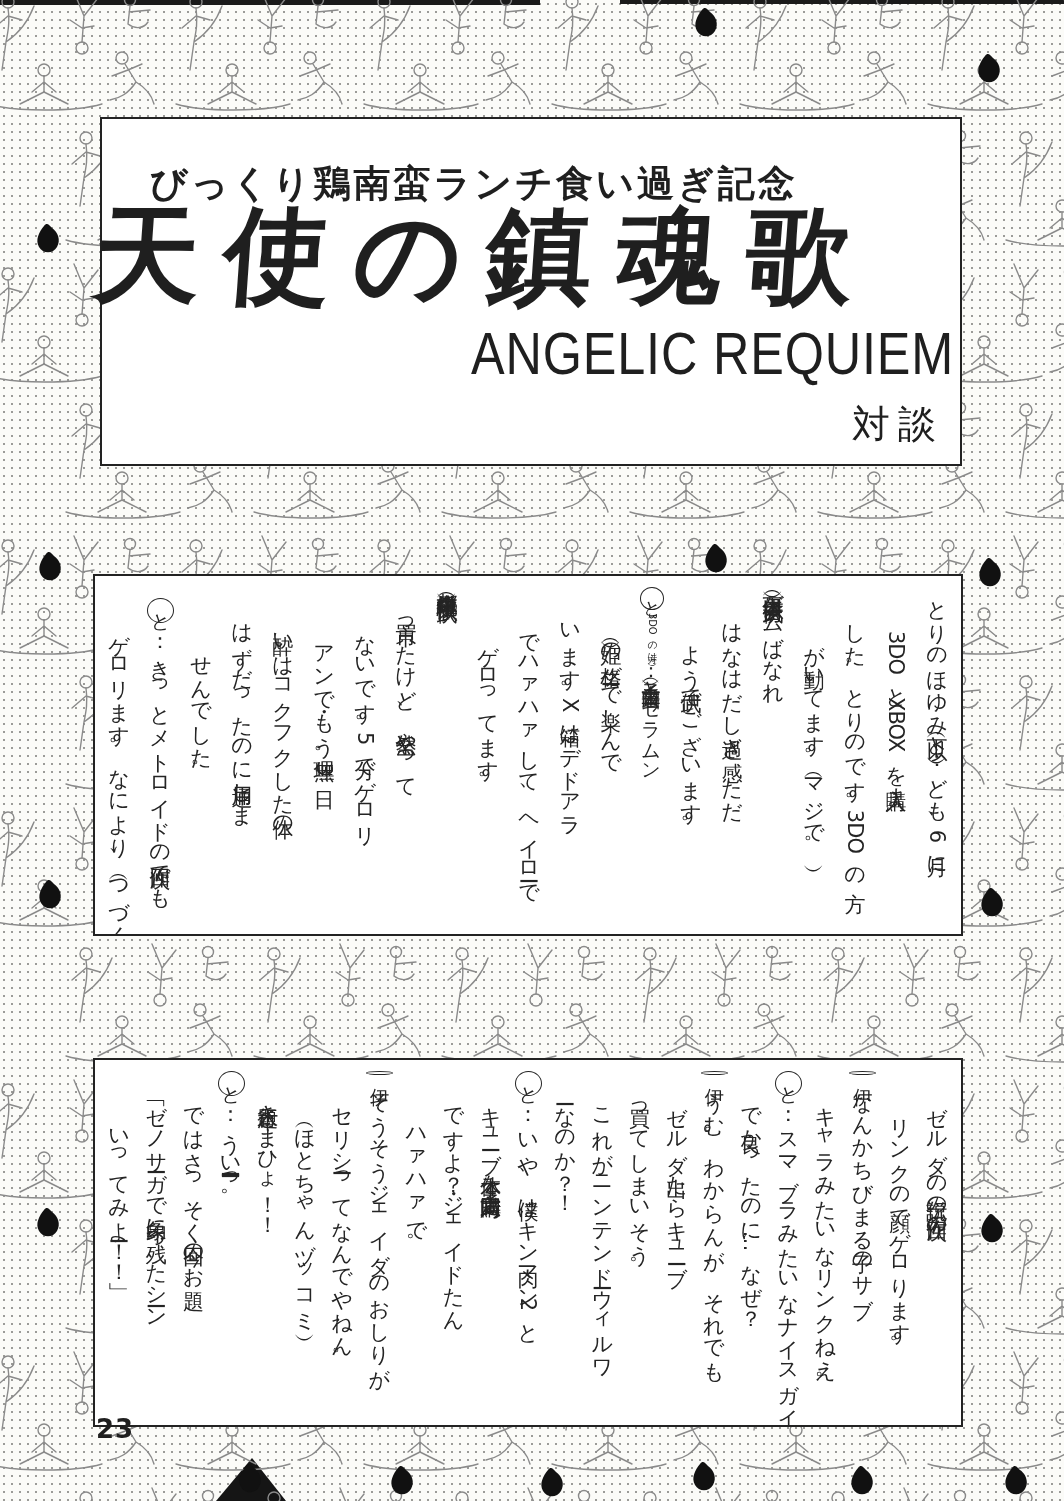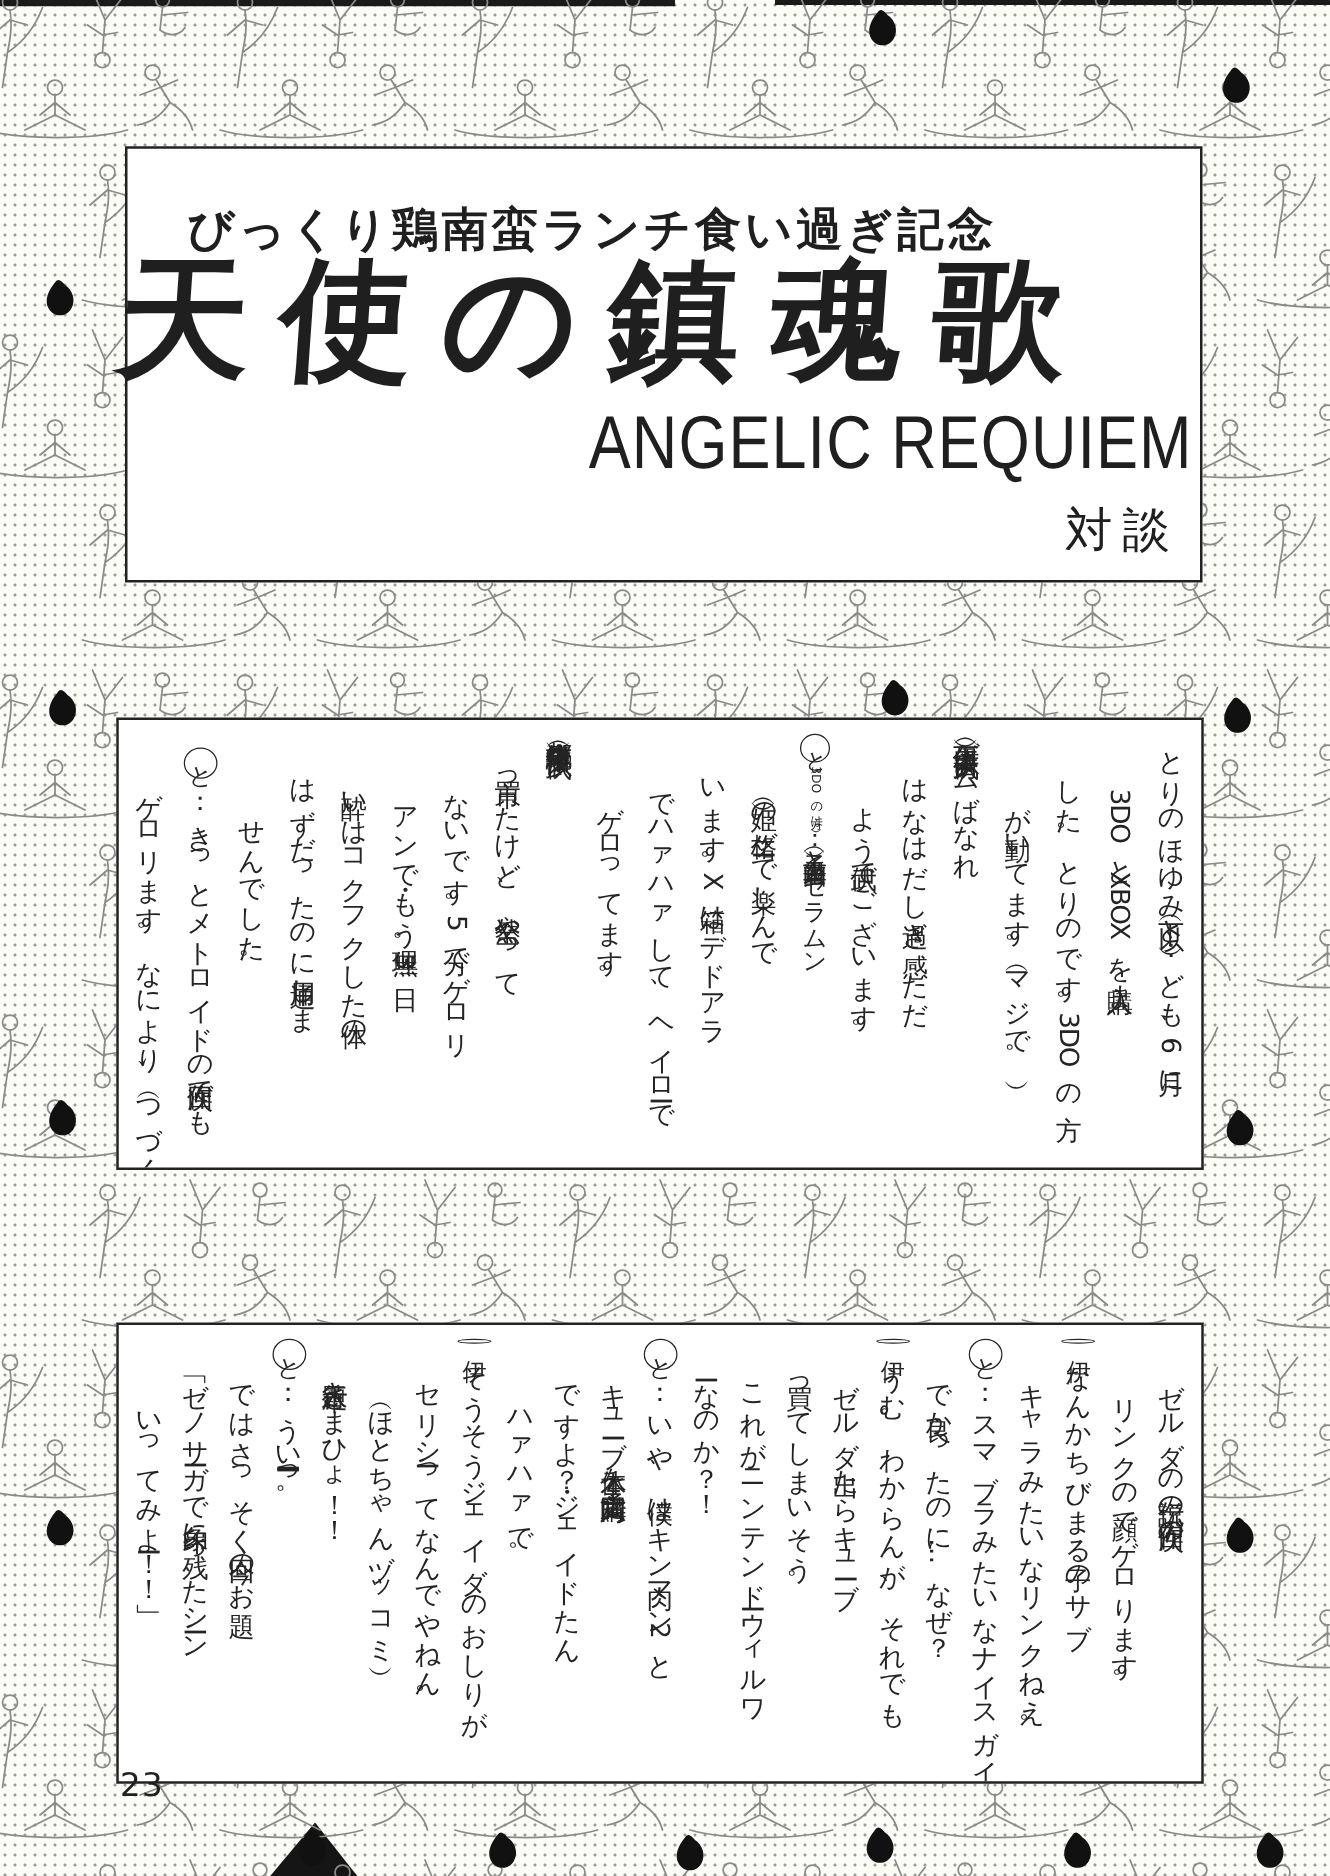--- a/index.html
+++ b/index.html
@@ -56,21 +56,21 @@
   .box2 .col{font-size:21px;}
   .col .mark{
     border:1.6px solid #242424; border-radius:50%; padding:1px 1px; margin-bottom:3px;
     font-size:0.92em;
   }
   .col .sm{font-size:0.52em; letter-spacing:0;}
   .col.has-sm{font-size:19px;}
 
   .pagenum{
     position:absolute; left:96px; top:1414px; z-index:3;
-    font-size:26px; font-weight:400; letter-spacing:1px;
+    font-size:26px; font-weight:700; letter-spacing:1px;
   }
 </style>
 </head>
 <body>
 
 <div class="page">
 
   <svg class="bg" id="bg-art" width="1064" height="1501" viewBox="0 0 1064 1501">
     <defs>
       <g id="fig-tile" stroke="#8a8a8a" stroke-width="1.4" fill="none" stroke-linecap="round">

